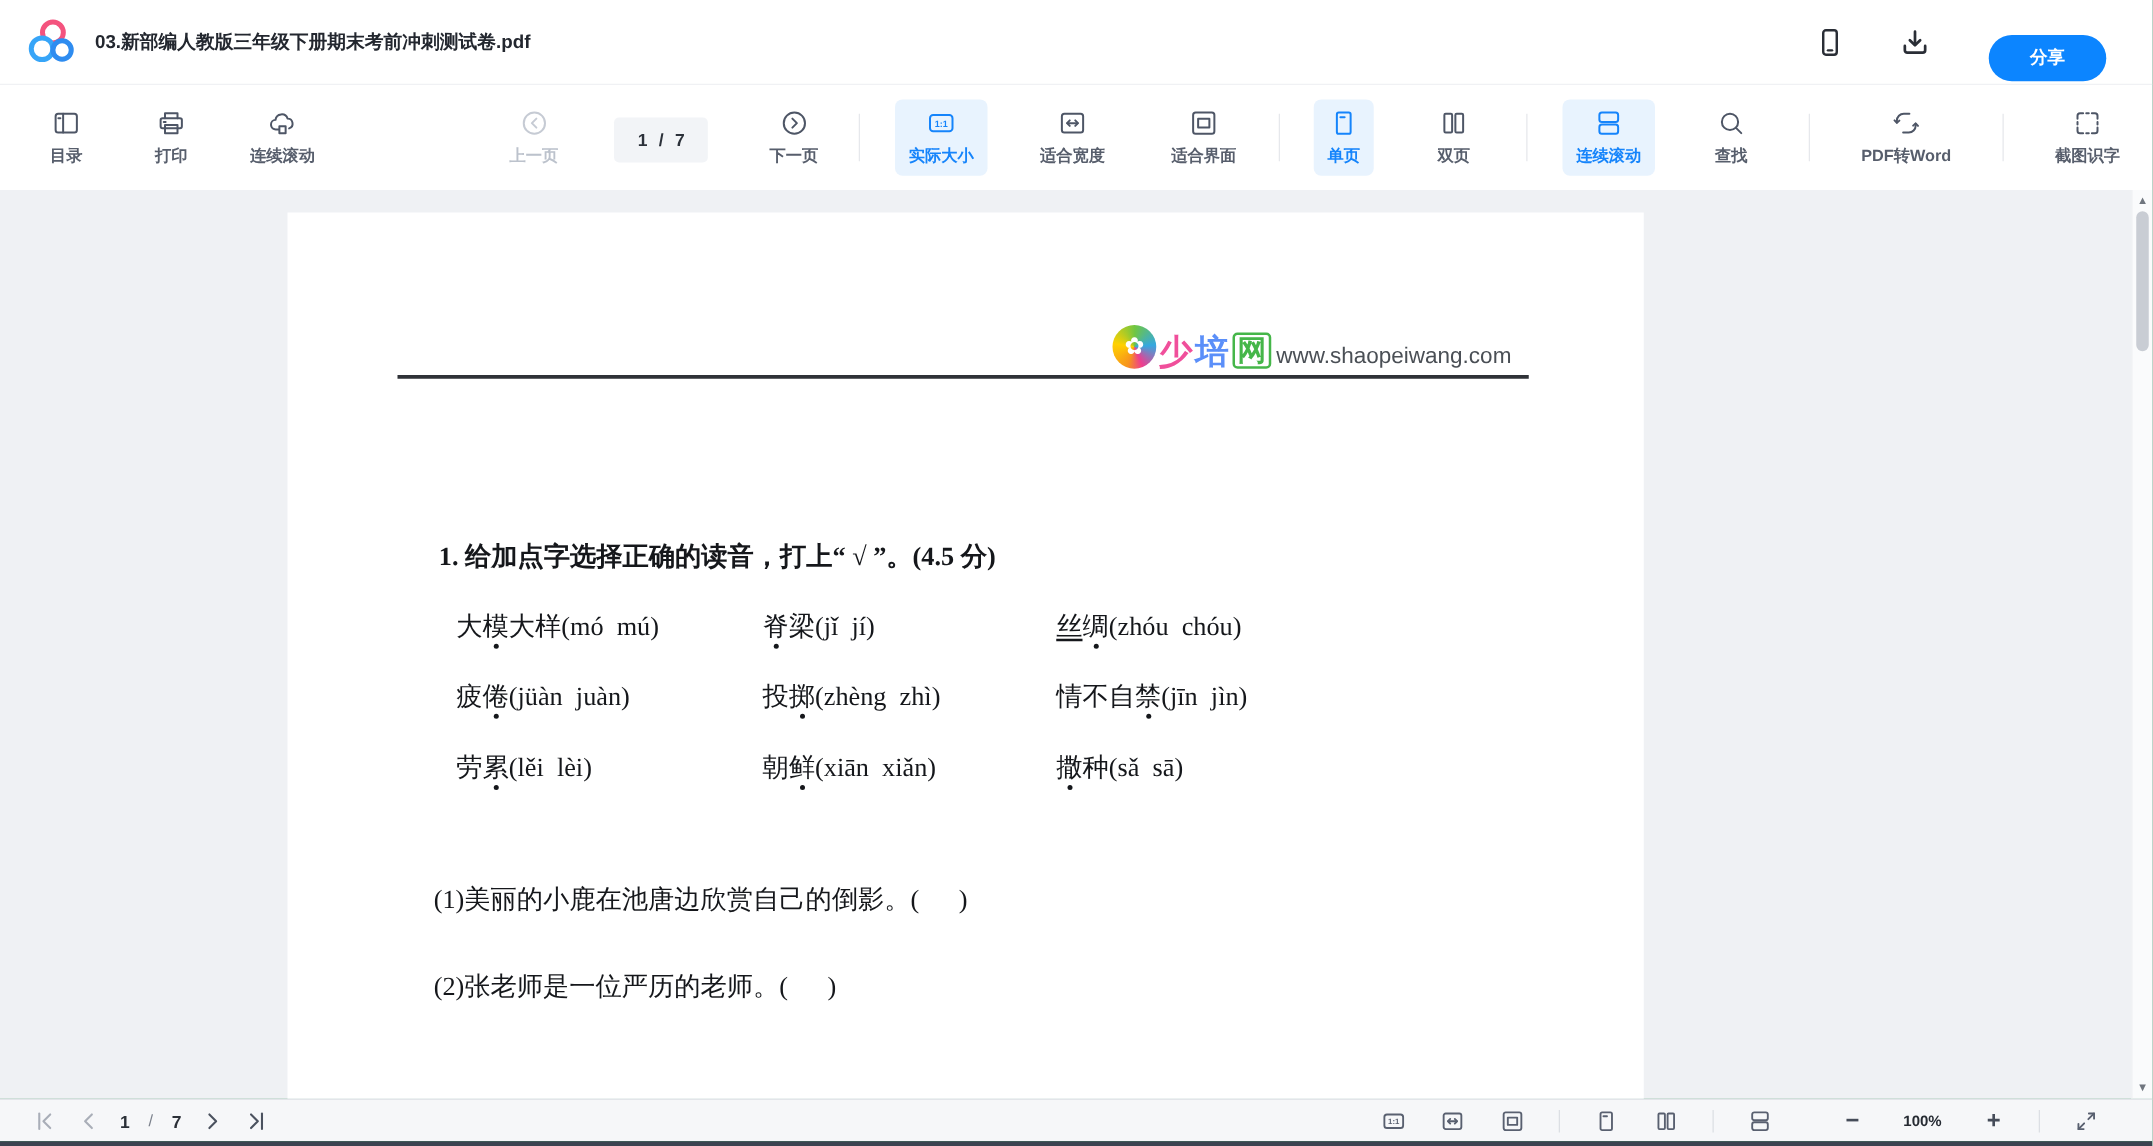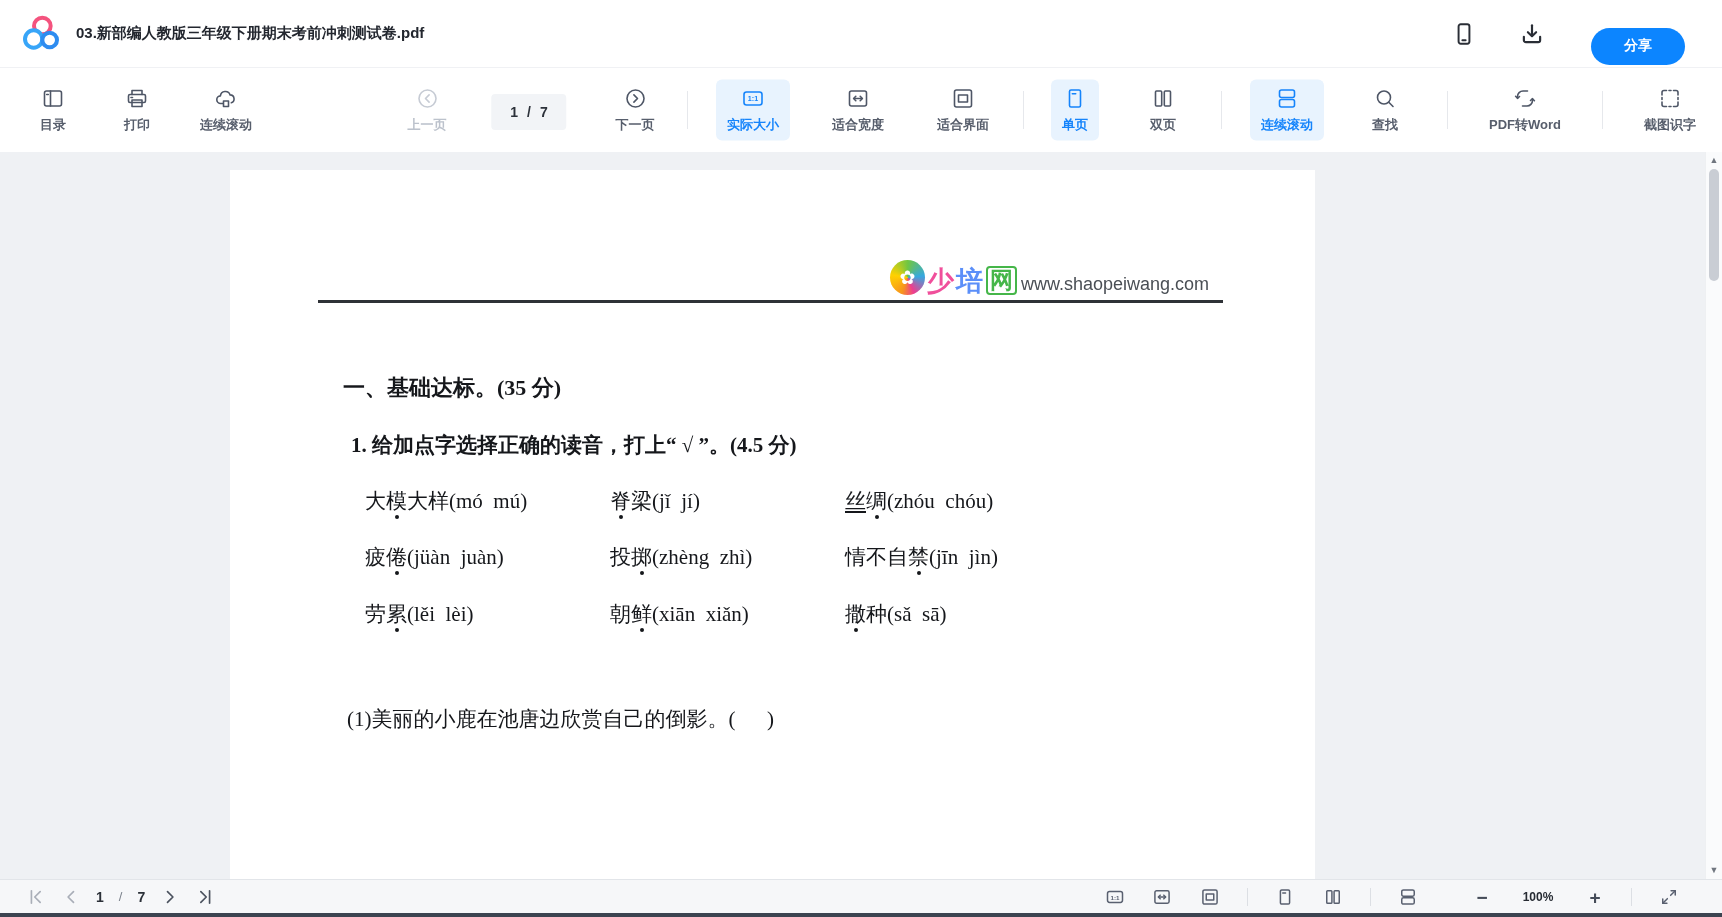--- a/index.html
+++ b/index.html
@@ -314,28 +314,28 @@
         </span>
         <span class="brand-zi zi-shao">少</span>
         <span class="brand-zi zi-pei">培</span>
         <span class="brand-zi zi-wang">网</span>
         <span class="brand-url">www.shaopeiwang.com</span>
       </div>
 
       <div class="rule"></div>
 
 
-      <div class="line bold sec">一、基础达标。(35 分)</div>
       <div class="line bold q1">1. 给加点字选择正确的读音，打上“ √ ”。(4.5 分)</div>
 
       <div class="line prow1"><span class="pcol"><span>大</span><span class="dotted">模</span><span>大</span><span>样</span><span>(</span><span>m</span><span>ó</span><span> </span><span> </span><span>m</span><span>ú</span><span>)</span></span><span class="pcol"><span class="dotted">脊</span><span>梁</span><span>(</span><span>j</span><span>ǐ</span><span> </span><span> </span><span>j</span><span>í</span><span>)</span></span><span class="pcol"><span class="underlined">丝</span><span class="dotted">绸</span><span>(</span><span>z</span><span>h</span><span>ó</span><span>u</span><span> </span><span> </span><span>c</span><span>h</span><span>ó</span><span>u</span><span>)</span></span></div>
       <div class="line prow2"><span class="pcol"><span>疲</span><span class="dotted">倦</span><span>(</span><span>j</span><span>ü</span><span>à</span><span>n</span><span> </span><span> </span><span>j</span><span>u</span><span>à</span><span>n</span><span>)</span></span><span class="pcol"><span>投</span><span class="dotted">掷</span><span>(</span><span>z</span><span>h</span><span>è</span><span>n</span><span>g</span><span> </span><span> </span><span>z</span><span>h</span><span>ì</span><span>)</span></span><span class="pcol"><span>情</span><span>不</span><span>自</span><span class="dotted">禁</span><span>(</span><span>j</span><span>ī</span><span>n</span><span> </span><span> </span><span>j</span><span>ì</span><span>n</span><span>)</span></span></div>
       <div class="line prow3"><span class="pcol"><span>劳</span><span class="dotted">累</span><span>(</span><span>l</span><span>ě</span><span>i</span><span> </span><span> </span><span>l</span><span>è</span><span>i</span><span>)</span></span><span class="pcol"><span>朝</span><span class="dotted">鲜</span><span>(</span><span>x</span><span>i</span><span>ā</span><span>n</span><span> </span><span> </span><span>x</span><span>i</span><span>ǎ</span><span>n</span><span>)</span></span><span class="pcol"><span class="dotted">撒</span><span>种</span><span>(</span><span>s</span><span>ǎ</span><span> </span><span> </span><span>s</span><span>ā</span><span>)</span></span></div>
 
       <div class="line s1">(1)美丽的小鹿在池唐边欣赏自己的倒影。(      )</div>
+      <div class="line s2">(2)张老师是一位严历的老师。(      )</div>
     </div>
 
     <div class="vscroll">
       <span class="varrow up">▲</span>
       <span class="vthumb"></span>
       <span class="varrow down">▼</span>
     </div>
   </main>
 
   <footer class="statusbar">

